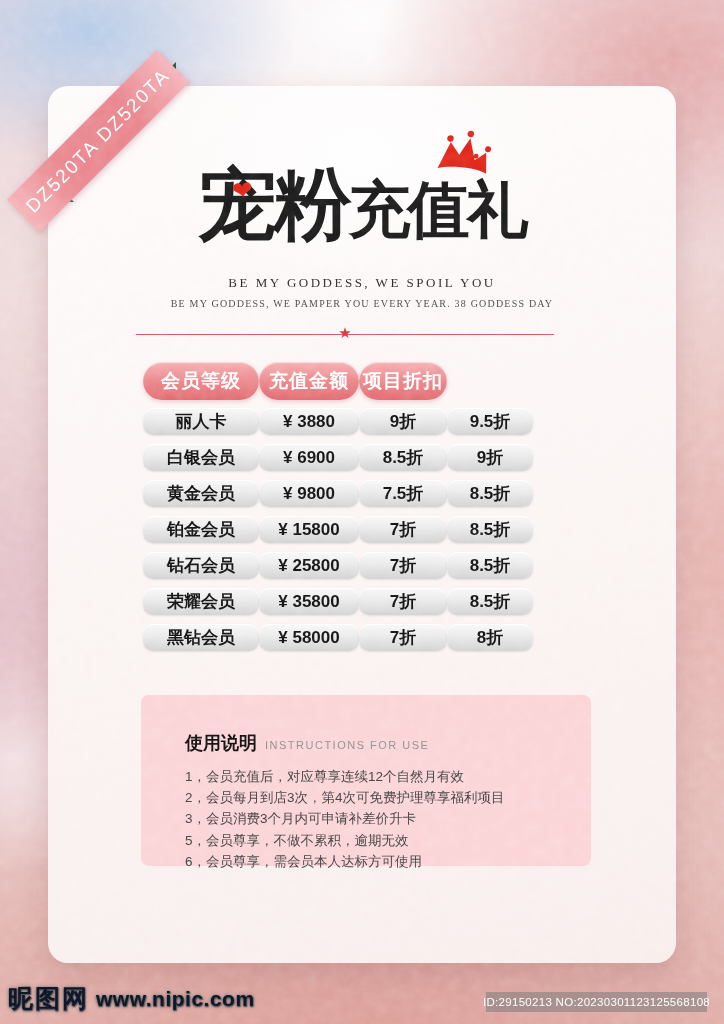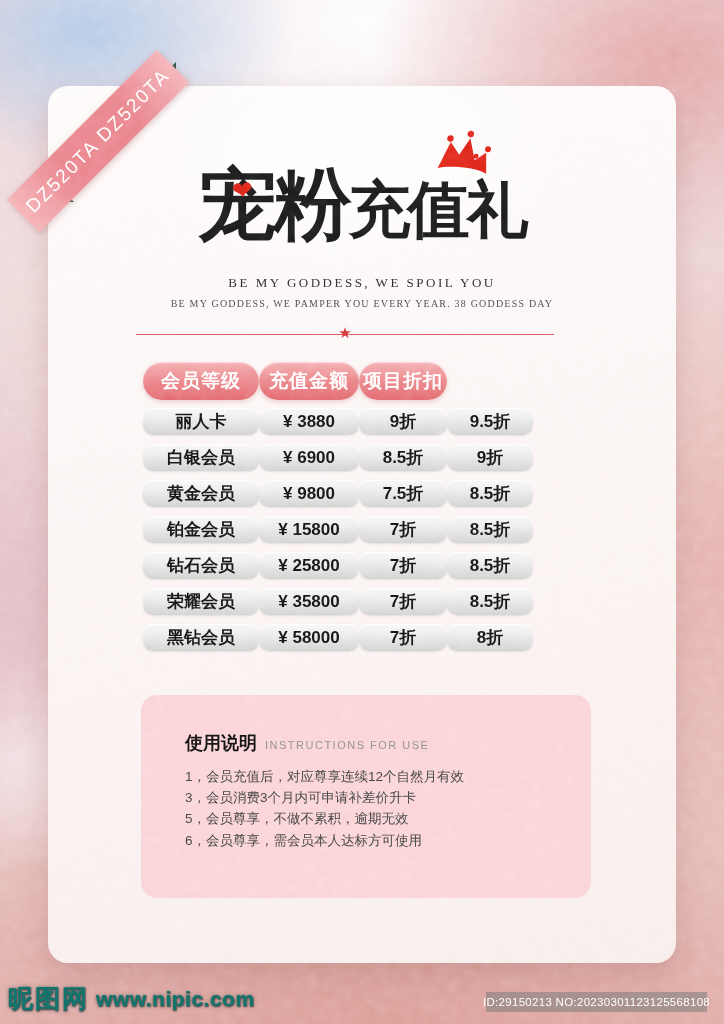--- a/index.html
+++ b/index.html
@@ -83,34 +83,34 @@
   }
   .dpill{
     height:27px;border-radius:10px;
     display:flex;align-items:center;justify-content:center;
     background:linear-gradient(180deg,#f8f8f8 0%, #ececec 40%, #d2d2d2 100%);
     box-shadow:inset 0 1px 0 #fff, 0 1px 2px rgba(0,0,0,.10);
     color:#141414;font-size:17px;font-weight:bold;
   }
   
   .notice{
-    position:absolute;left:93px;top:609px;width:450px;height:203px;border-radius:16px;
+    position:absolute;left:93px;top:609px;width:450px;height:171px;border-radius:8px;
     background:#fbd4d7;box-sizing:border-box;padding:36px 20px 12px 44px;
   }
   .notice-title{display:flex;align-items:baseline;gap:8px;}
   .notice-title .cn{font-size:18px;font-weight:bold;color:#121212;}
   .notice-title .en{font-size:11px;color:#8e8e8e;letter-spacing:1.5px;}
   .notice-list{margin-top:11px;}
   .notice-item{font-size:13.5px;color:#414141;line-height:21.2px;white-space:nowrap;}
   
   .texture{position:absolute;inset:0;z-index:8;mix-blend-mode:soft-light;opacity:.55;pointer-events:none;}
   
   .wm-left{
     position:absolute;left:8px;top:982px;z-index:9;display:flex;align-items:center;gap:7px;
-    color:#0f766e;font-weight:bold;
+    color:#0f172a;font-weight:bold;
     text-shadow:0 1px 2px rgba(70,70,70,.9),0 0 4px rgba(110,110,110,.85),1px 1px 1px rgba(90,90,90,.8);
   }
   .wm-left .cn{font-size:25px;letter-spacing:2px;}
   .wm-left .url{font-size:21px;letter-spacing:.5px;}
   .wm-right{
     position:absolute;left:486px;top:992px;width:221px;height:20px;z-index:9;
     background:rgba(128,126,126,.58);
     display:flex;align-items:center;justify-content:center;
     color:#fff;font-size:11.5px;letter-spacing:.3px;white-space:nowrap;
   }
@@ -194,20 +194,21 @@
     </div>
   </div>
 
   <div class="notice">
     <div class="notice-title">
       <span class="cn">使用说明</span>
       <span class="en">INSTRUCTIONS FOR USE</span>
     </div>
     <div class="notice-list">
       <div class="notice-item">1，会员充值后，对应尊享连续12个自然月有效</div>
+      <div class="notice-item">2，会员每月到店3次，第4次可免费护理尊享福利项目</div>
       <div class="notice-item">3，会员消费3个月内可申请补差价升卡</div>
       <div class="notice-item">5，会员尊享，不做不累积，逾期无效</div>
       <div class="notice-item">6，会员尊享，需会员本人达标方可使用</div>
     </div>
   </div>
 
 </div>
 
 <div class="fold fold-top"></div>
 <div class="fold fold-left"></div>

